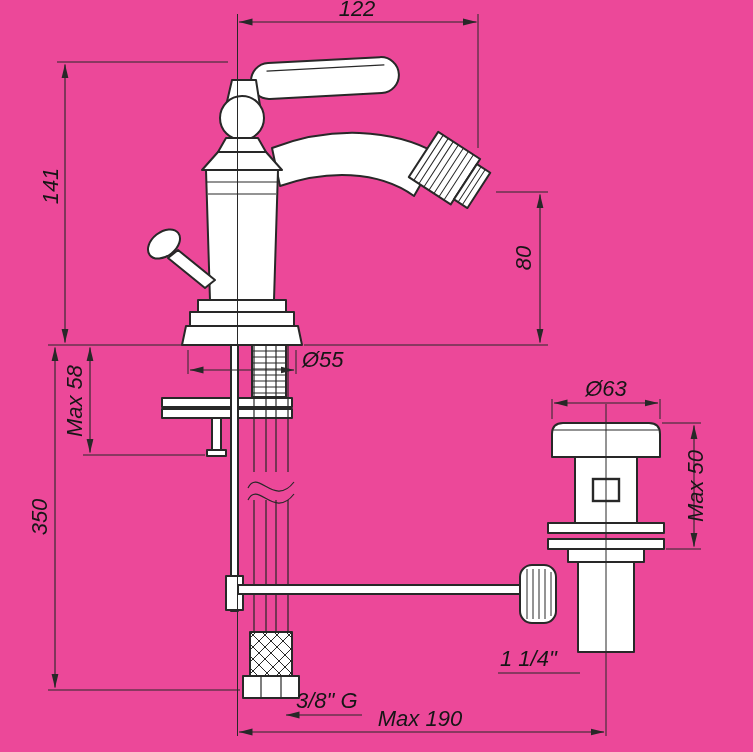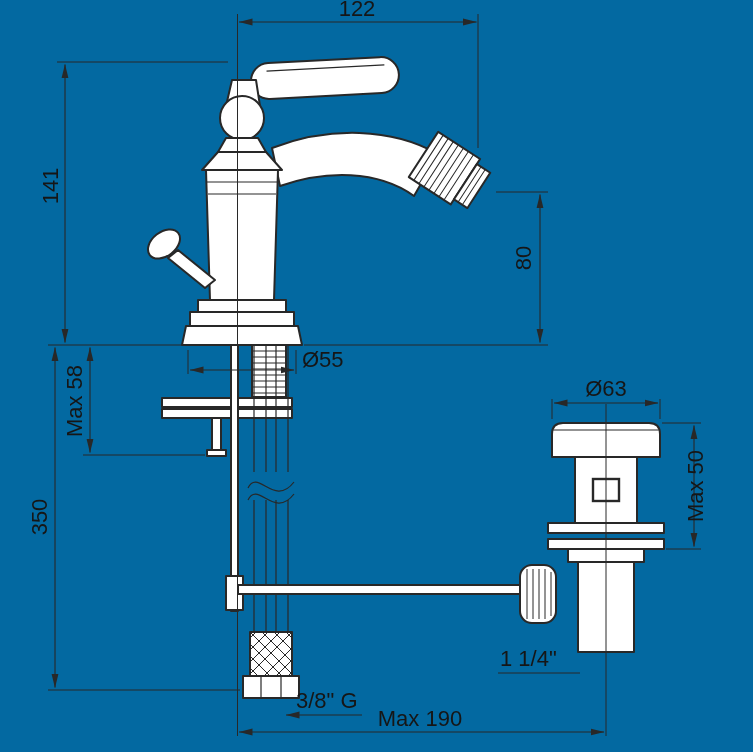--- a/index.html
+++ b/index.html
@@ -1,17 +1,17 @@
 <!DOCTYPE html>
 <html><head>
 <meta charset="utf-8">
 <style>
   html,body{margin:0;padding:0;background:#ffffff;}
-  .canvas{position:relative;width:753px;height:752px;background:#0369a1;overflow:hidden;
-          font-family:"Liberation Sans",sans-serif;}
+  .canvas{position:relative;width:753px;height:752px;background:#ec4899;overflow:hidden;
+          font-family:"Liberation Sans",sans-serif;font-style:italic;}
   svg{display:block;}
   .obj{fill:#ffffff;stroke:#282828;stroke-width:2;stroke-linejoin:round;}
   .objthin{fill:none;stroke:#282828;stroke-width:1.2;}
   .hatch{fill:none;stroke:#282828;stroke-width:1;}
   .dim{fill:none;stroke:#282828;stroke-width:1.1;}
   .ext{fill:none;stroke:#282828;stroke-width:1;}
   .dimtext{font-family:"Liberation Sans",sans-serif;font-size:22px;fill:#161616;}
 </style>
 </head>
 <body>

